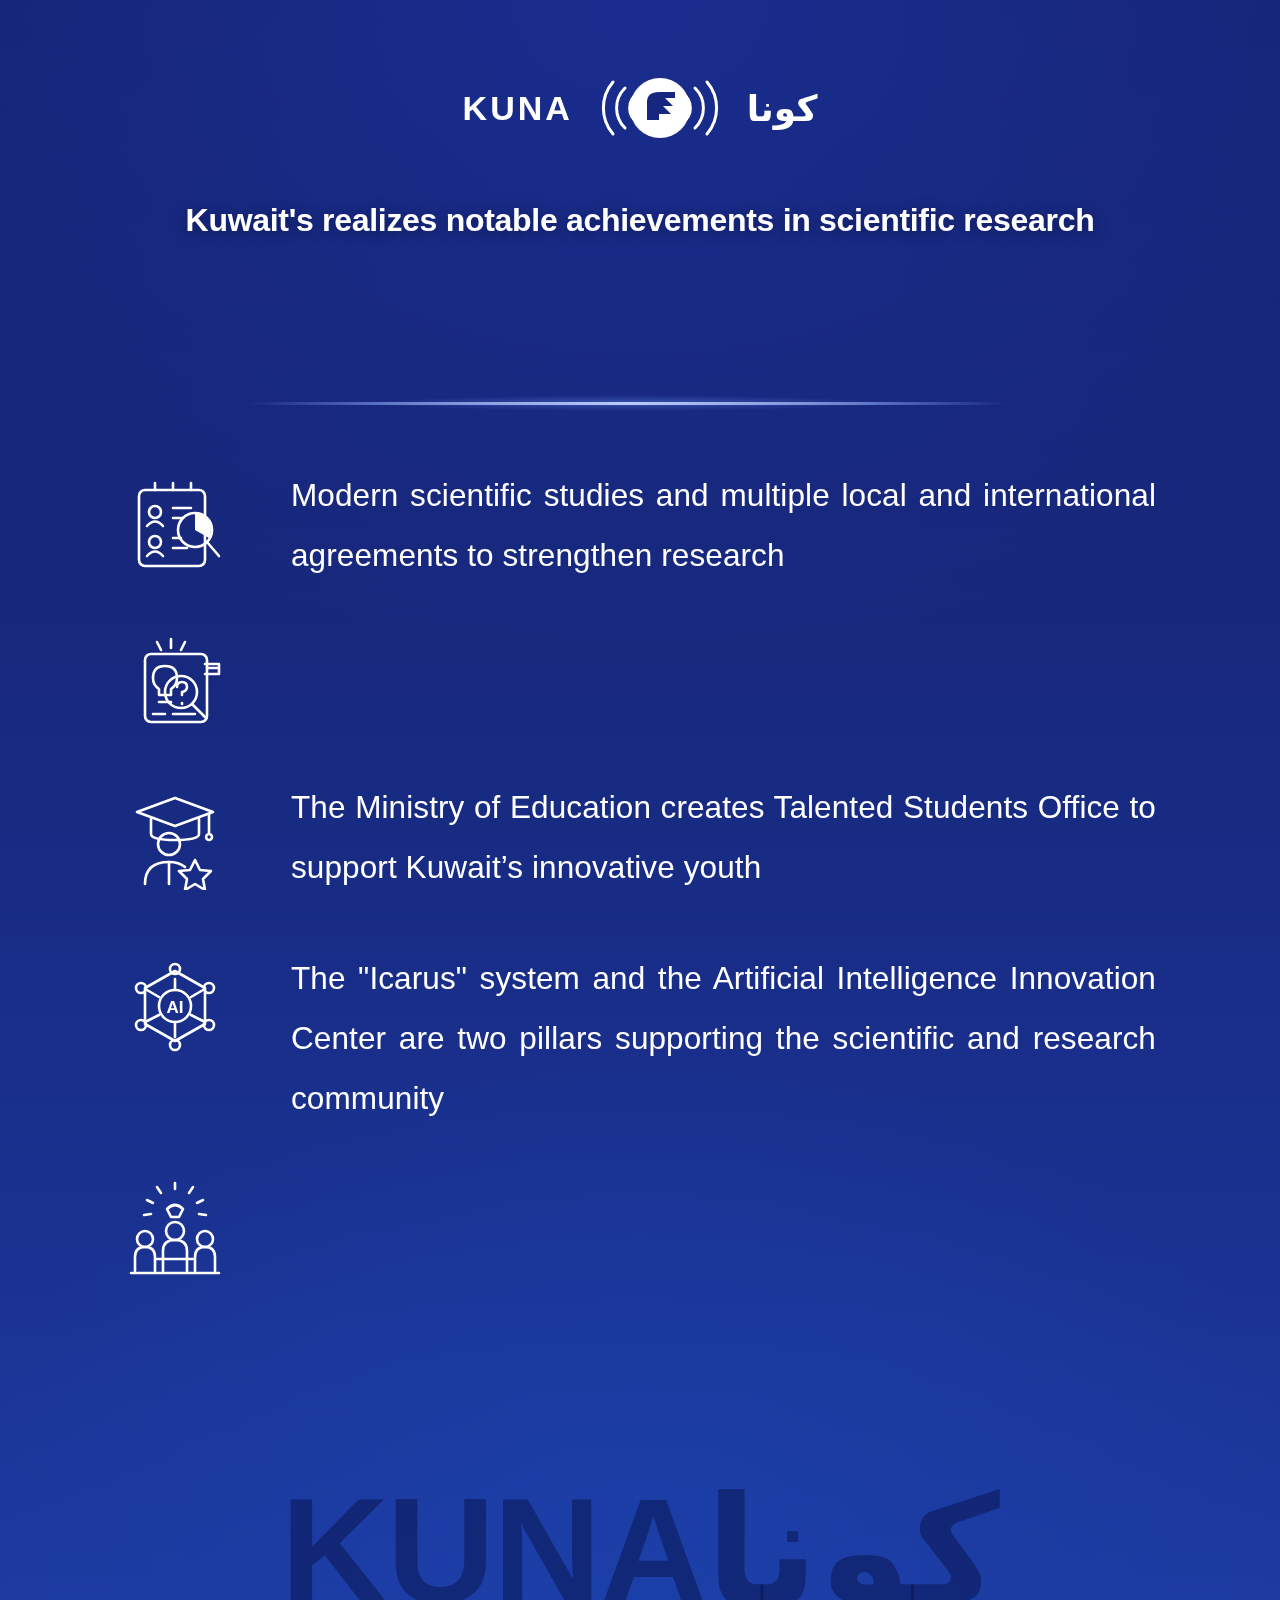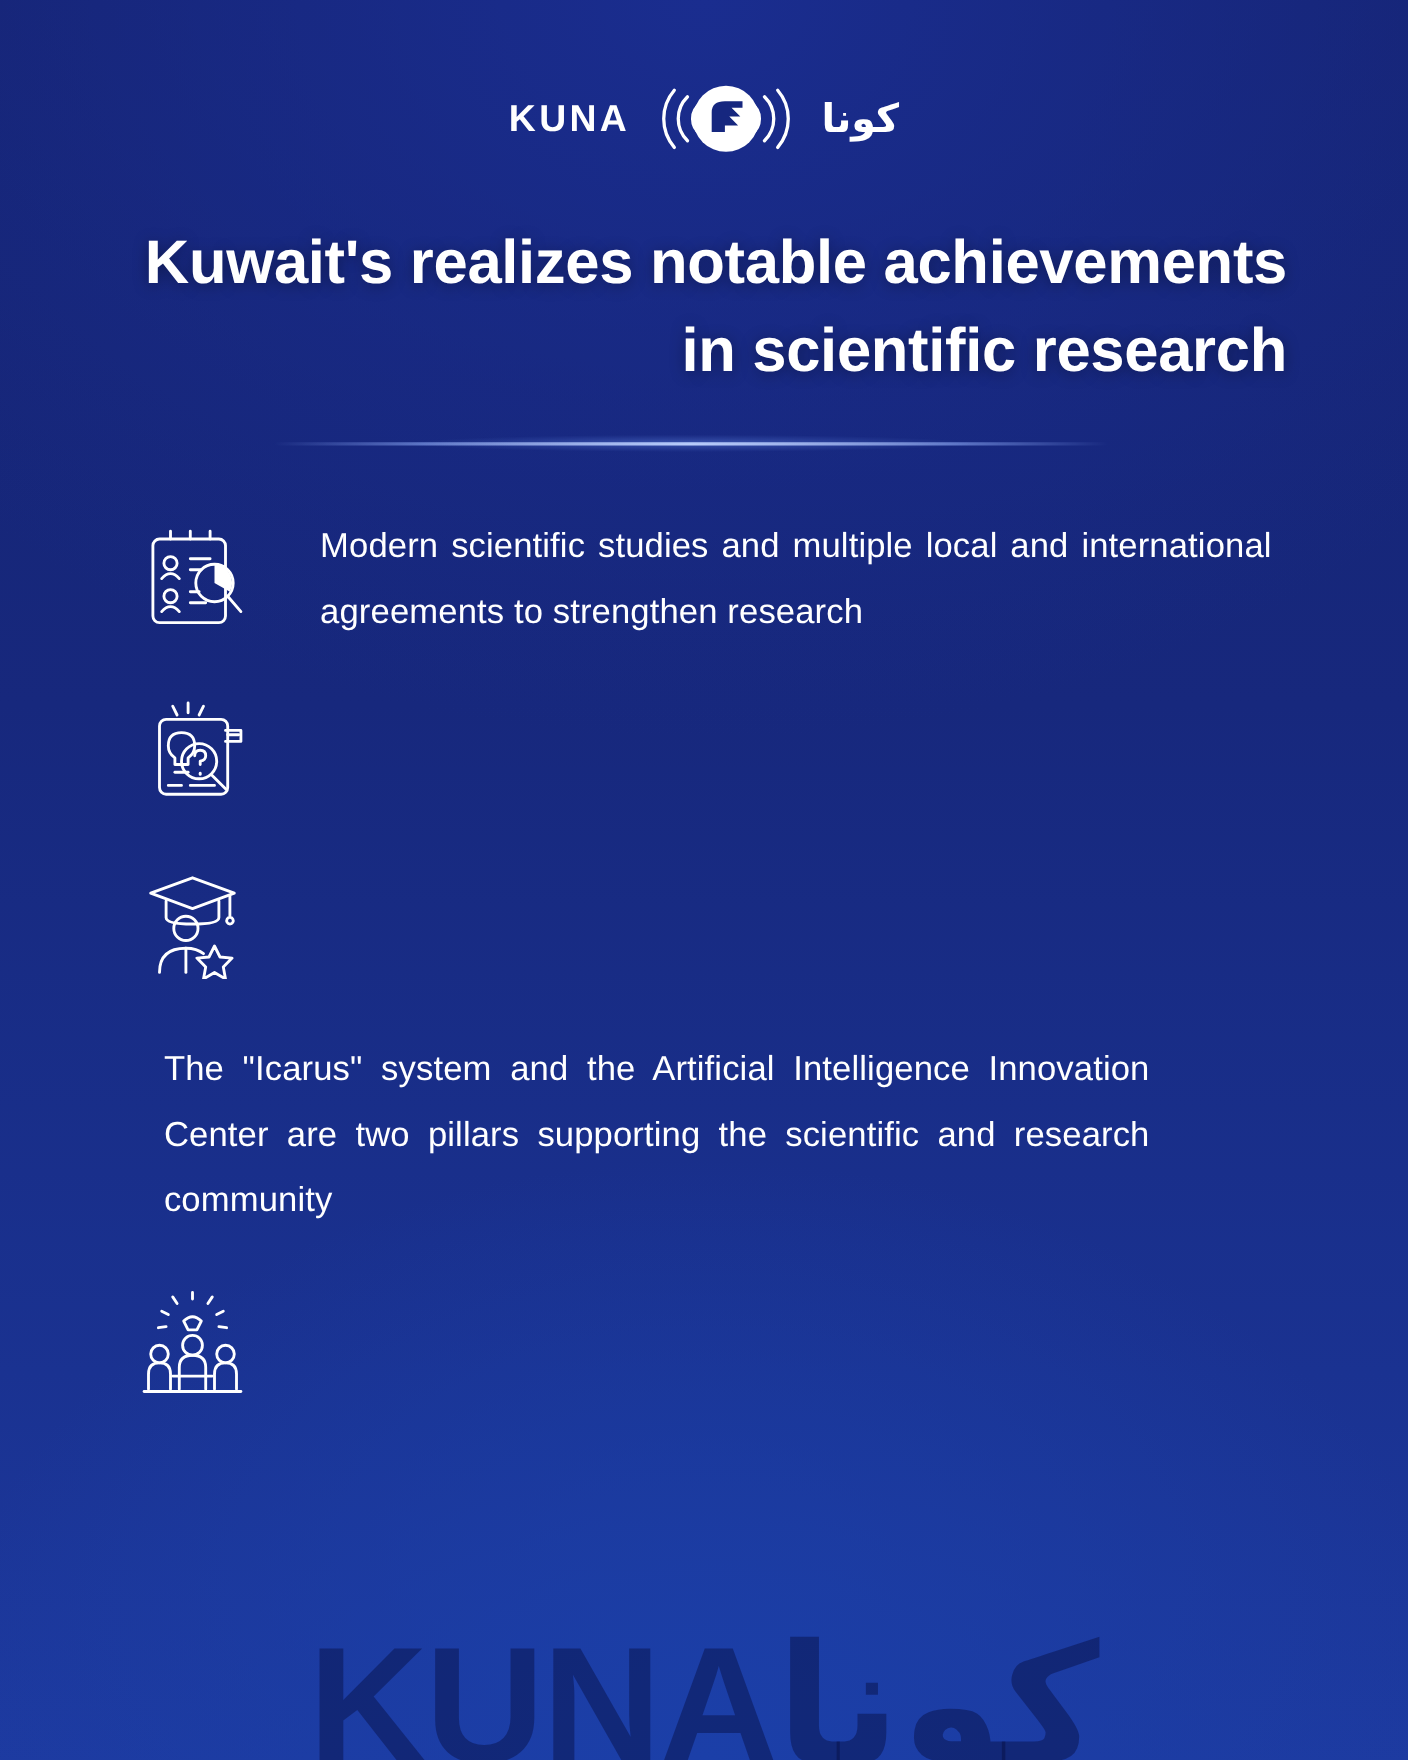--- a/index.html
+++ b/index.html
@@ -61,23 +61,23 @@
     letter-spacing: 0;
   }
   .logo-mark { position: relative; width: 150px; height: 92px; }
   .logo-mark svg { display: block; }
 
   
   .title {
     position: absolute;
     top: 198px;
     left: 110px; right: 110px;
-    text-align: right;
+    text-align: center;
     color: #ffffff;
-    font-size: 56px;
+    font-size: 32px;
     font-weight: bold;
     line-height: 1.42;
     letter-spacing: -0.3px;
     text-shadow: 0 2px 14px rgba(0,0,0,0.35);
   }
 
   
   .divider {
     position: absolute;
     top: 402px;
@@ -211,23 +211,38 @@
         <svg width="104" height="104" viewBox="0 0 104 104" fill="none" stroke="#ffffff" stroke-width="2.6" stroke-linecap="round" stroke-linejoin="round">
           <path d="M14 26 L52 12 L90 26 L52 40 Z"></path>
           <path d="M28 33 L28 48 q0 6 24 6 q24 0 24 -6 L76 33"></path>
           <path d="M86 28 L86 48 M86 48 a3 3 0 1 0 0.1 0"></path>
           <circle cx="46" cy="58" r="11"></circle>
           <path d="M22 98 q0 -22 24 -22 q10 0 16 5"></path>
           <path d="M46 76 L46 98"></path>
           <path d="M72 74 l5 10 11 1 -8 8 2 11 -10 -6 -10 6 2 -11 -8 -8 11 -1 z"></path>
         </svg>
       </span>
-    </div>
-
-    <div class="row">
+      <div class="row-text">The Ministry of Education creates Talented Students Office to support Kuwait’s innovative youth</div>
+    </div>
+
+    <div class="row">
+      <span class="icon-wrap">
+        <svg width="104" height="104" viewBox="0 0 104 104" fill="none" stroke="#ffffff" stroke-width="2.6" stroke-linecap="round" stroke-linejoin="round">
+          <path d="M52 14 L82 31 L82 67 L52 84 L22 67 L22 31 Z"></path>
+          <circle cx="52" cy="49" r="16"></circle>
+          <text x="52" y="56" font-family="Liberation Sans, sans-serif" font-size="17" font-weight="bold" fill="#ffffff" stroke="none" text-anchor="middle">AI</text>
+          <circle cx="52" cy="12" r="5" fill="none"></circle>
+          <circle cx="86" cy="31" r="5" fill="none"></circle>
+          <circle cx="86" cy="68" r="5" fill="none"></circle>
+          <circle cx="52" cy="88" r="5" fill="none"></circle>
+          <circle cx="18" cy="68" r="5" fill="none"></circle>
+          <circle cx="18" cy="31" r="5" fill="none"></circle>
+          <path d="M52 33 L52 22 M68 40 L80 33 M68 58 L80 64 M52 65 L52 80 M36 58 L24 64 M36 40 L24 33"></path>
+        </svg>
+      </span>
       <div class="row-text">The "Icarus" system and the Artificial Intelligence Innovation Center are two pillars supporting the scientific and research community</div>
     </div>
 
     <div class="row">
       <span class="icon-wrap">
         <svg width="104" height="104" viewBox="0 0 104 104" fill="none" stroke="#ffffff" stroke-width="2.6" stroke-linecap="round" stroke-linejoin="round">
           <path d="M52 8 L52 2 M38 12 L34 6 M66 12 L70 6 M30 22 L24 19 M74 22 L80 19 M28 33 L21 34 M76 33 L83 34"></path>
           <path d="M44 28 q8 -8 16 0 l-4 8 h-8 z"></path>
           <circle cx="22" cy="58" r="8"></circle>
           <path d="M12 90 L12 76 q0 -10 10 -10 q10 0 10 10 L32 90"></path>

